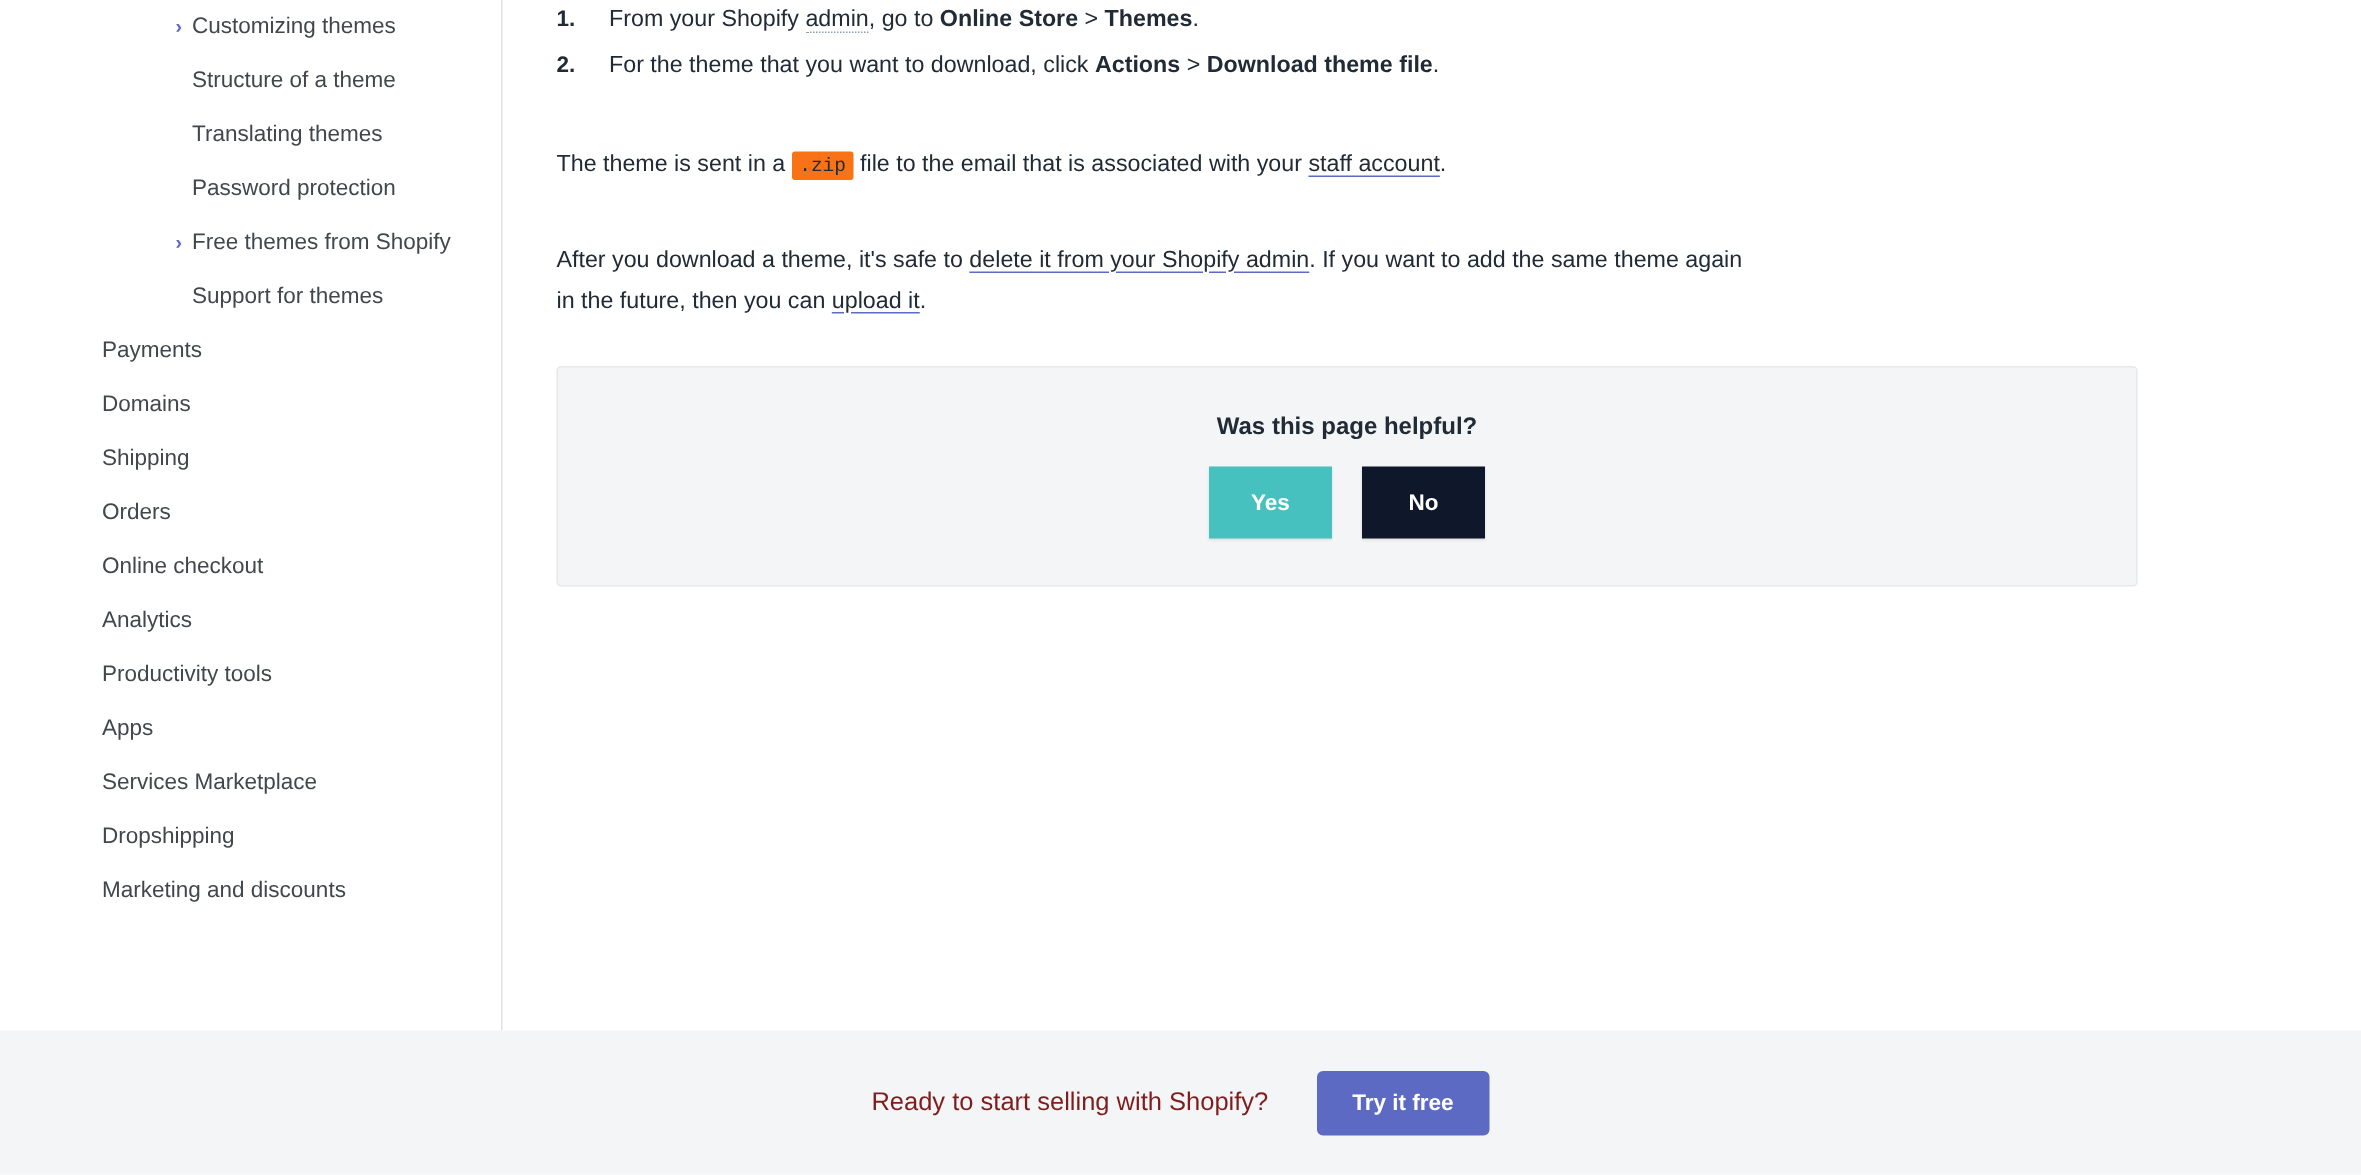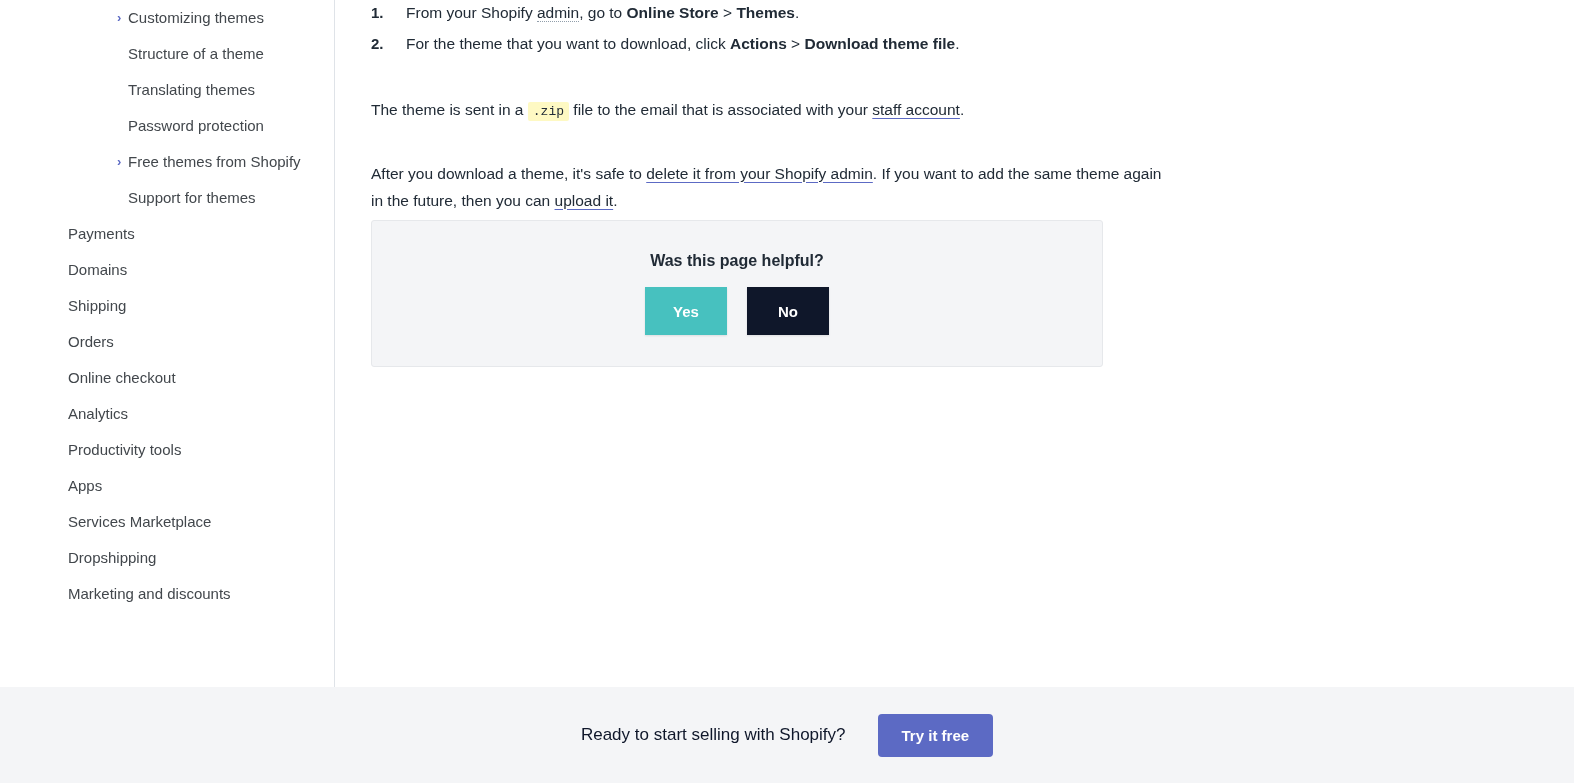--- a/index.html
+++ b/index.html
@@ -114,21 +114,21 @@
     width: 800px;
   }
   .para.p1 { top: 80px; width: 660px; }
   .para.p2 { top: 144px; width: 800px; }
 
   strong { font-weight: 700; color: #212b36; }
 
   code.inline {
     font-family: "Liberation Mono", monospace;
     font-size: 13px;
-    background: #fef9c3;
+    background: #f97316;
     color: #212b36;
     padding: 2px 5px;
     border-radius: 2px;
   }
 
   a.link {
     color: #212b36;
     text-decoration: underline;
     text-decoration-color: #5c6ac4;
     text-underline-offset: 3px;
@@ -138,22 +138,22 @@
     color: #212b36;
     text-decoration: none;
     border-bottom: 1px dotted #919eab;
     cursor: help;
   }
 
   
   .feedback {
     position: absolute;
     left: 35px;
-    top: 220px;
-    width: 732px;
+    top: 244px;
+    width: 1054px;
     height: 147px;
     background: #f4f5f7;
     border: 1px solid #e6e8eb;
     border-radius: 3px;
     box-sizing: border-box;
     text-align: center;
   }
   .feedback-title {
     margin: 0;
     padding-top: 31px;
@@ -188,21 +188,21 @@
     width: 1574px;
     height: 96px;
     background: #f4f5f7;
     display: flex;
     align-items: center;
     justify-content: center;
     gap: 32px;
   }
   .footer-text {
     font-size: 17px;
-    color: #0f172a;
+    color: #7f1d1d;
   }
   .footer-cta {
     background: #5c6ac4;
     color: #ffffff;
     font-size: 15px;
     font-weight: 700;
     border: none;
     border-radius: 4px;
     padding: 0 24px;
     height: 43px;

